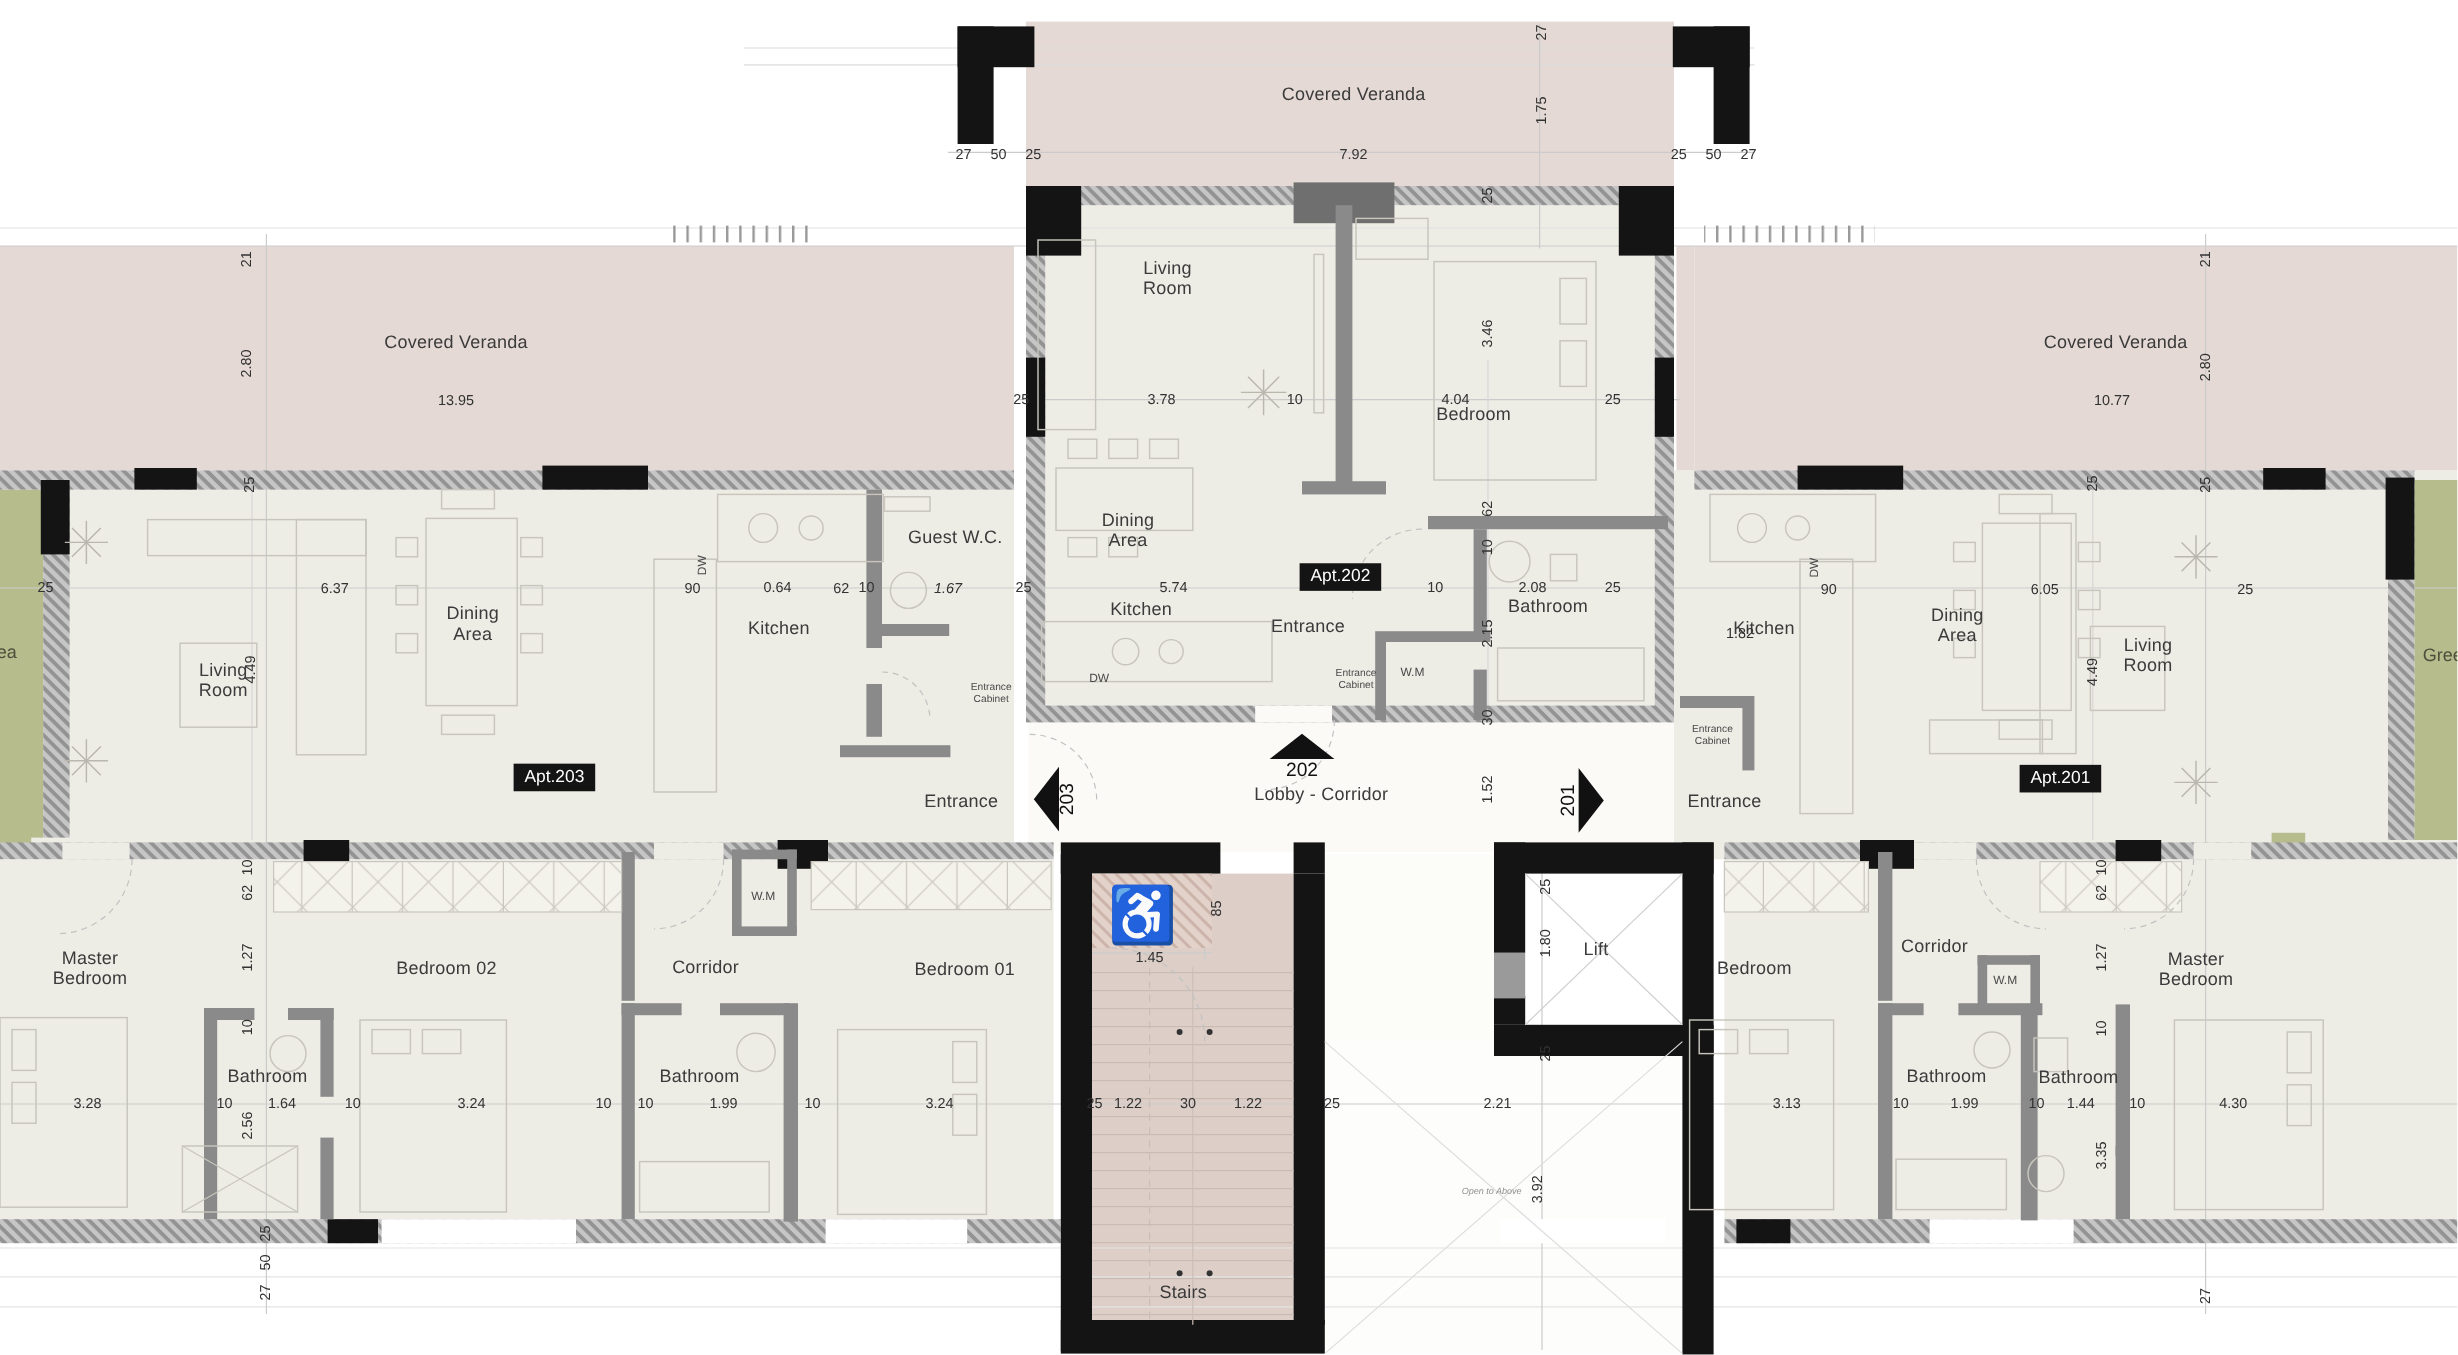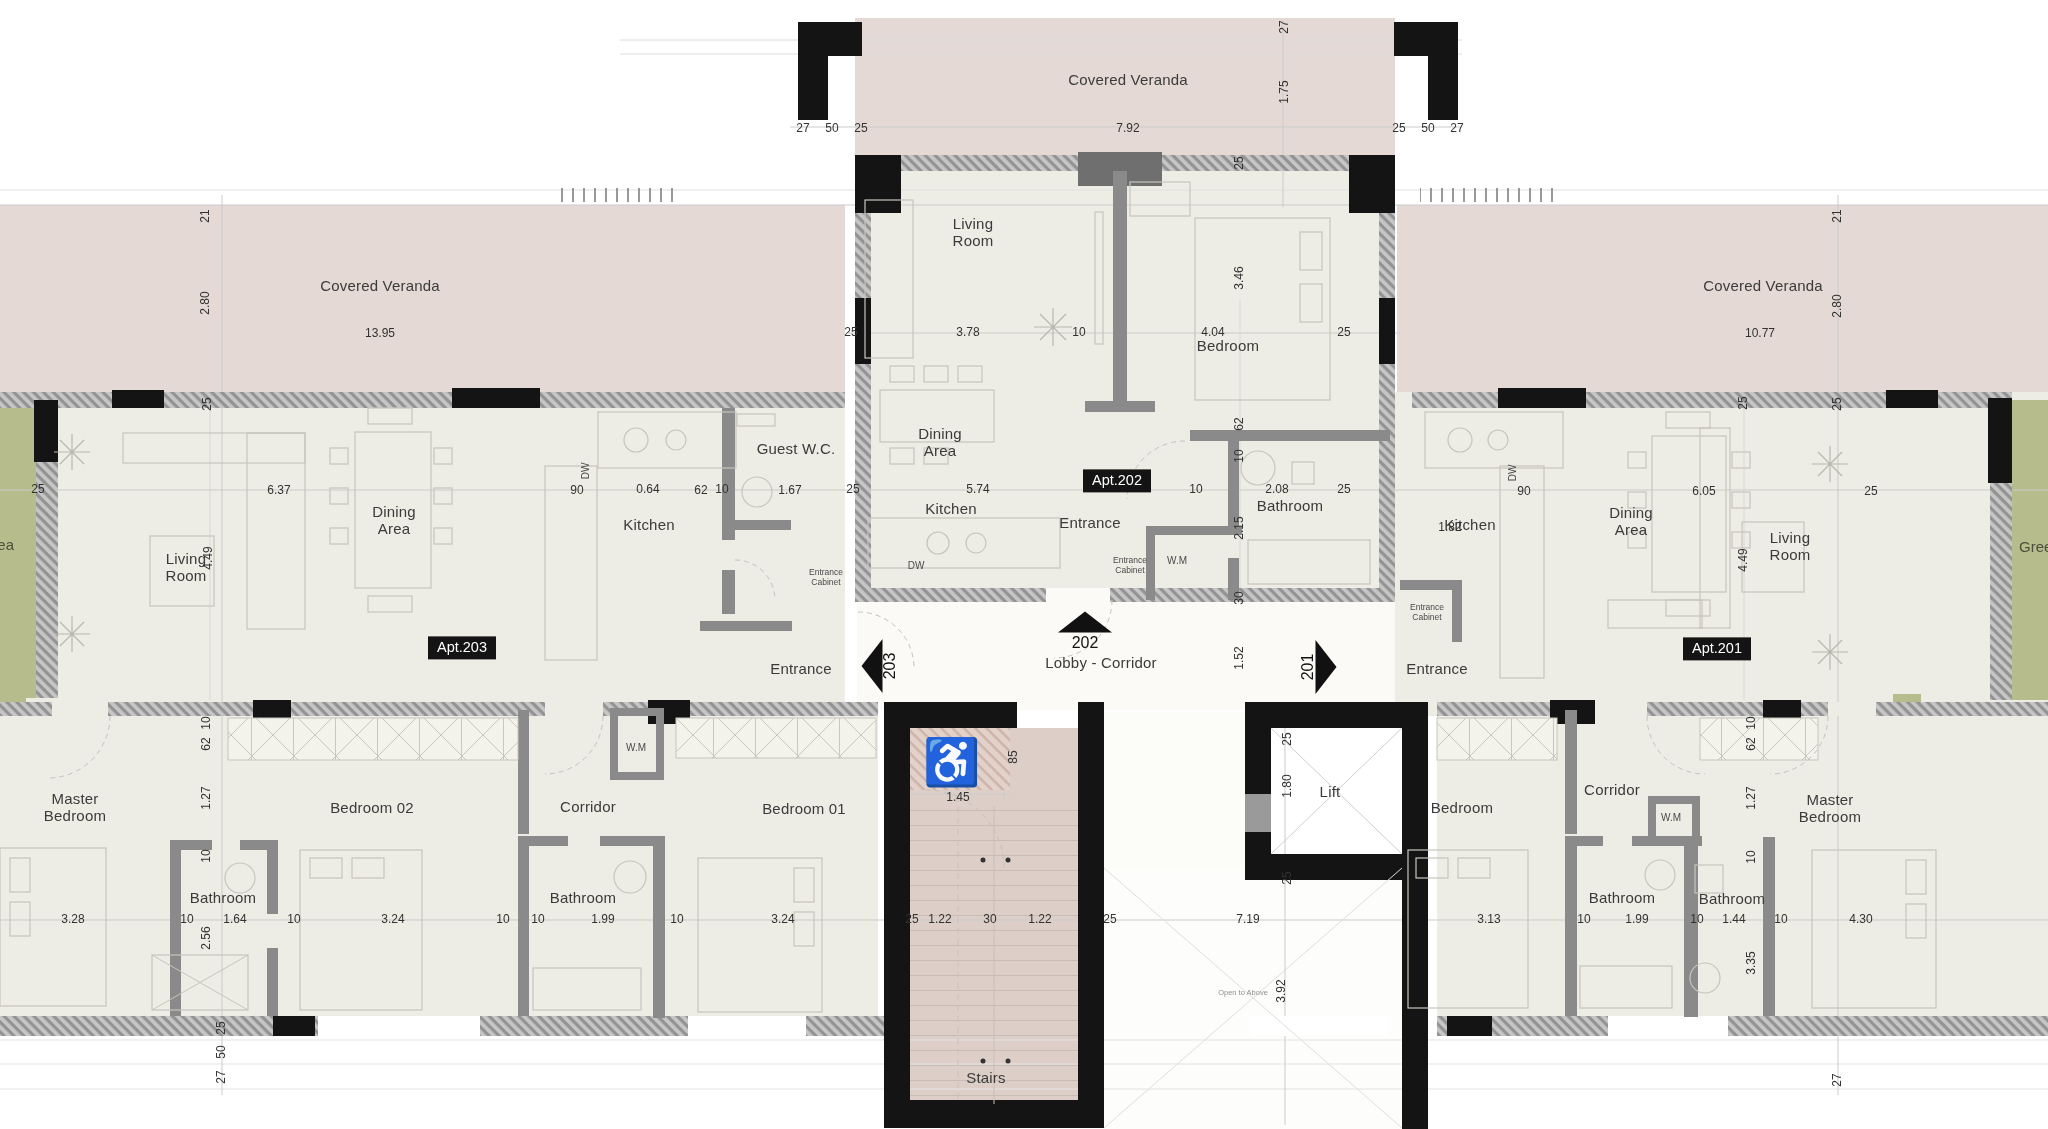--- a/index.html
+++ b/index.html
@@ -7,21 +7,21 @@
         font-family:"Liberation Sans",sans-serif;}
   #walls{position:absolute;left:0;top:0;}
   #labels{position:absolute;left:0;top:0;width:2048px;height:1129px;}
   .lbl{position:absolute;color:#3b3b3b;white-space:pre-line;text-align:center;line-height:1.12;}
   .room{font-size:15px;letter-spacing:.2px;}
   .dim{font-size:12px;color:#323232;white-space:nowrap;}
   .dimv{font-size:12px;color:#323232;white-space:nowrap;}
   .tiny{font-size:10px;color:#4a4a4a;}
   .tinyv{font-size:10px;color:#4a4a4a;white-space:nowrap;}
   .tiny2{font-size:8.5px;color:#4a4a4a;line-height:1.15;}
-  .opento{font-size:7.5px;color:#8f8f8f;white-space:nowrap;}
+  .opento{font-size:7.5px;color:#8f8f8f;white-space:nowrap;font-style:italic;}
   .badge{font-size:14.5px;background:#141414;color:#fff;padding:3px 9px 4px;white-space:nowrap;}
   .green{font-size:15px;color:#4c4f3c;white-space:nowrap;}
   .arrow{position:absolute;}
   .tri-up{width:0;height:0;border-left:27px solid transparent;border-right:27px solid transparent;border-bottom:21px solid #111;}
   .tri-left{width:0;height:0;border-top:27px solid transparent;border-bottom:27px solid transparent;border-right:21px solid #111;}
   .tri-right{width:0;height:0;border-top:27px solid transparent;border-bottom:27px solid transparent;border-left:21px solid #111;}
   .arrowlbl{position:absolute;font-size:16px;color:#111;white-space:nowrap;}
   .wheel{position:absolute;font-size:46px;color:#111;line-height:1;}
 </style>
 </head>
@@ -395,21 +395,21 @@
       <span class="lbl dim" style="left: 279px; top: 491px; transform: translate(-50%, -50%);">6.37</span>
       <span class="lbl room" style="left: 394px; top: 521px; transform: translate(-50%, -50%);">Dining
 Area</span>
       <span class="lbl badge" style="left: 462px; top: 648px; transform: translate(-50%, -50%);">Apt.203</span>
       <span class="lbl dim" style="left: 38px; top: 490px; transform: translate(-50%, -50%);">25</span>
       <span class="lbl dim" style="left: 577px; top: 491px; transform: translate(-50%, -50%);">90</span>
       <span class="lbl dim" style="left: 648px; top: 490px; transform: translate(-50%, -50%);">0.64</span>
       <span class="lbl dim" style="left: 701px; top: 491px; transform: translate(-50%, -50%);">62</span>
       <span class="lbl dim" style="left: 722px; top: 490px; transform: translate(-50%, -50%);">10</span>
       <span class="lbl room" style="left: 796px; top: 449px; transform: translate(-50%, -50%);">Guest W.C.</span>
-      <span class="lbl dim" style="left: 790px; top: 491px; transform: translate(-50%, -50%);">1.67</span>
+      <span class="lbl dim" style="left: 790px; top: 491px; transform: translate(-50%, -50%); font-style: italic;">1.67</span>
       <span class="lbl dim" style="left: 853px; top: 490px; transform: translate(-50%, -50%);">25</span>
       <span class="lbl room" style="left: 649px; top: 525px; transform: translate(-50%, -50%);">Kitchen</span>
       <span class="lbl tinyv" style="left: 586px; top: 471px; transform: translate(-50%, -50%) rotate(-90deg);">DW</span>
       <span class="lbl tiny2" style="left: 826px; top: 578px; transform: translate(-50%, -50%);">Entrance
 Cabinet</span>
       <span class="lbl room" style="left: 75px; top: 808px; transform: translate(-50%, -50%);">Master
 Bedroom</span>
       <span class="lbl dim" style="left: 73px; top: 920px; transform: translate(-50%, -50%);">3.28</span>
       <span class="lbl dimv" style="left: 207px; top: 723px; transform: translate(-50%, -50%) rotate(-90deg);">10</span>
       <span class="lbl dimv" style="left: 207px; top: 744px; transform: translate(-50%, -50%) rotate(-90deg);">62</span>
@@ -431,21 +431,21 @@
       <span class="lbl dim" style="left: 677px; top: 920px; transform: translate(-50%, -50%);">10</span>
       <span class="lbl room" style="left: 804px; top: 809px; transform: translate(-50%, -50%);">Bedroom 01</span>
       <span class="lbl dim" style="left: 783px; top: 920px; transform: translate(-50%, -50%);">3.24</span>
       <span class="lbl dimv" style="left: 1014px; top: 757px; transform: translate(-50%, -50%) rotate(-90deg);">85</span>
       <span class="lbl dim" style="left: 958px; top: 798px; transform: translate(-50%, -50%);">1.45</span>
       <span class="lbl dim" style="left: 912px; top: 920px; transform: translate(-50%, -50%);">25</span>
       <span class="lbl dim" style="left: 940px; top: 920px; transform: translate(-50%, -50%);">1.22</span>
       <span class="lbl dim" style="left: 990px; top: 920px; transform: translate(-50%, -50%);">30</span>
       <span class="lbl dim" style="left: 1040px; top: 920px; transform: translate(-50%, -50%);">1.22</span>
       <span class="lbl dim" style="left: 1110px; top: 920px; transform: translate(-50%, -50%);">25</span>
-      <span class="lbl dim" style="left: 1248px; top: 920px; transform: translate(-50%, -50%);">7.19</span>
+      <span class="lbl dim" style="left: 1248px; top: 920px; transform: translate(-50%, -50%);">2.21</span>
       <span class="lbl room" style="left: 986px; top: 1078px; transform: translate(-50%, -50%);">Stairs</span>
       <span class="lbl room" style="left: 1330px; top: 792px; transform: translate(-50%, -50%);">Lift</span>
       <span class="lbl dimv" style="left: 1288px; top: 739px; transform: translate(-50%, -50%) rotate(-90deg);">25</span>
       <span class="lbl dimv" style="left: 1288px; top: 786px; transform: translate(-50%, -50%) rotate(-90deg);">1.80</span>
       <span class="lbl dimv" style="left: 1288px; top: 878px; transform: translate(-50%, -50%) rotate(-90deg);">25</span>
       <span class="lbl dimv" style="left: 1282px; top: 991px; transform: translate(-50%, -50%) rotate(-90deg);">3.92</span>
       <span class="lbl opento" style="left: 1243px; top: 993px; transform: translate(-50%, -50%);">Open to Above</span>
       <span class="lbl room" style="left: 1462px; top: 808px; transform: translate(-50%, -50%);">Bedroom</span>
       <span class="lbl dim" style="left: 1489px; top: 920px; transform: translate(-50%, -50%);">3.13</span>
       <span class="lbl room" style="left: 1612px; top: 790px; transform: translate(-50%, -50%);">Corridor</span>

